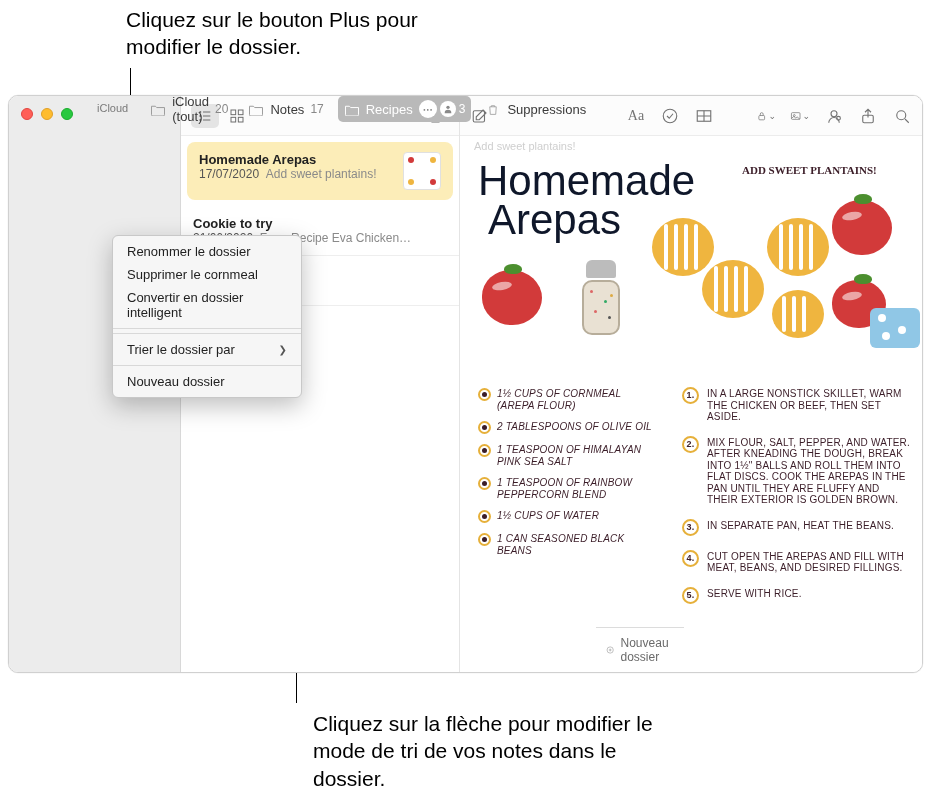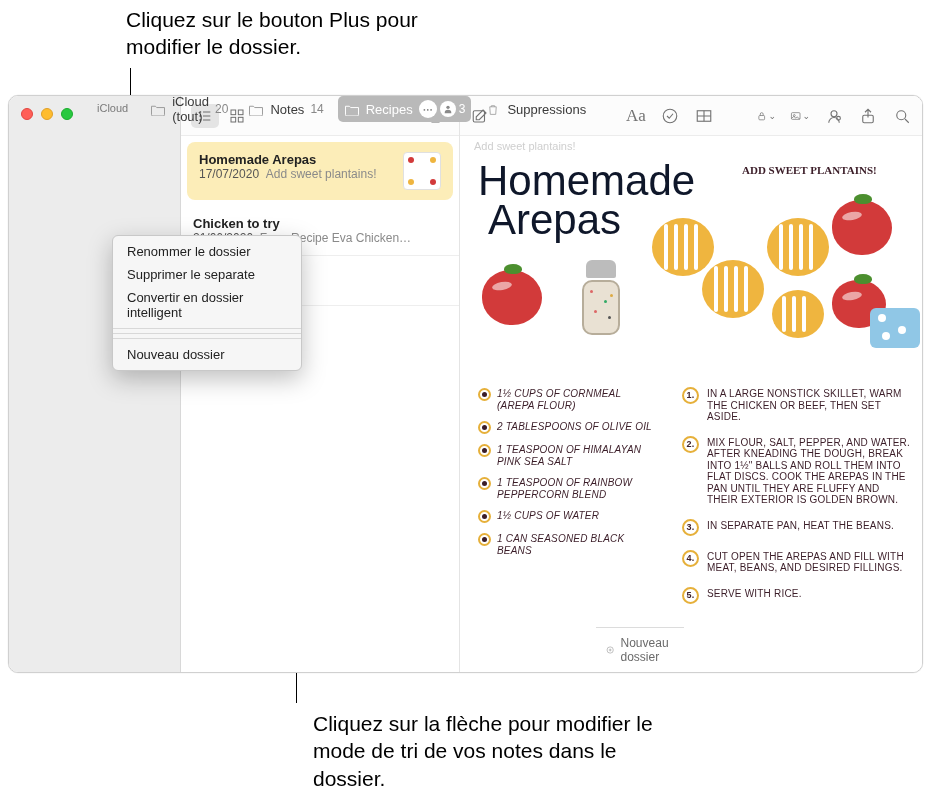--- a/index.html
+++ b/index.html
@@ -193,21 +193,21 @@
         </svg>
       <span>iCloud (tout)</span>
       <span class="count">20</span>
     </div>
 
     <div class="folder-row">
       <svg class="folder-icon icon" viewBox="0 0 24 20">
           <path d="M2 5 h6 l2 2 h12 v11 a2 2 0 0 1 -2 2 H4 a2 2 0 0 1 -2 -2 Z" stroke="#9a9a9a"></path>
         </svg>
       <span>Notes</span>
-      <span class="count">14</span>
+      <span class="count">17</span>
     </div>
 
     <div class="folder-row selected">
       <svg class="folder-icon icon" viewBox="0 0 24 20">
           <path d="M2 5 h6 l2 2 h12 v11 a2 2 0 0 1 -2 2 H4 a2 2 0 0 1 -2 -2 Z" stroke="#fff"></path>
         </svg>
       <span>Recipes</span>
       <span style="margin-left:auto; display:flex; align-items:center; gap:3px;">
         <span class="more-btn">⋯</span>
         <span class="shared-icon">
@@ -272,21 +272,21 @@
       <div class="thumb">
         <div class="dot" style="background:#d23a3a; top:4px; left:4px;"></div>
         <div class="dot" style="background:#efb53f; top:4px; right:4px;"></div>
         <div class="dot" style="background:#efb53f; bottom:4px; left:4px;"></div>
         <div class="dot" style="background:#d23a3a; bottom:4px; right:4px;"></div>
       </div>
     </div>
 
     <div class="note-item">
       <div class="meta">
-        <div class="note-title">Chicken to try</div>
+        <div class="note-title">Cookie to try</div>
         <div class="note-sub"><span class="date">21/06/2020</span>&nbsp;&nbsp;<span>From Recipe Eva Chicken…</span></div>
       </div>
     </div>
 
     <div class="note-item">
       <div class="meta">
         <div class="note-title">Cookie Recipe</div>
         <div class="note-sub"><span>dozen cookies</span></div>
       </div>
     </div>
@@ -294,21 +294,21 @@
 
   <div class="content-pane">
     <div class="content-toolbar">
       <div class="tb-ic">
           <svg class="icon" width="18" height="18" viewBox="0 0 24 24">
             <rect x="3" y="5" width="15" height="15" rx="2"></rect>
             <path d="M16 4 l4 4 -9 9 H7 v-4 Z"></path>
           </svg>
         </div>
       <div class="spacer"></div>
-      <div class="tb-ic" style="font-family:Georgia,serif; font-size:17px;">Aa</div>
+      <div class="tb-ic" style="font-family:Georgia,serif; font-size:14px;">Aa</div>
       <div class="tb-ic">
           <svg class="icon" width="18" height="18" viewBox="0 0 24 24">
             <circle cx="12" cy="12" r="9"></circle>
             <path d="M8 12 l3 3 5-6"></path>
           </svg>
         </div>
       <div class="tb-ic">
           <svg class="icon" width="18" height="18" viewBox="0 0 24 24">
             <rect x="3" y="5" width="18" height="14"></rect>
             <path d="M3 12 h18 M12 5 v14"></path>
@@ -476,24 +476,28 @@
       </div>
     </div>
   </div>
 </div>
 
 <div class="context-menu">
   <div class="menu-item">
       <span>Renommer le dossier</span>
     </div>
   <div class="menu-item">
-      <span>Supprimer le separate</span>
+      <span>Supprimer le cornmeal</span>
     </div>
   <div class="menu-item">
       <span>Convertir en dossier intelligent</span>
     </div>
-  <div class="menu-sep"></div>
   <div class="menu-sep"></div>
   <div class="menu-sep"></div>
   <div class="menu-item">
+      <span>Trier le dossier par</span>
+      <span class="submenu-arrow">❯</span>
+    </div>
+  <div class="menu-sep"></div>
+  <div class="menu-item">
       <span>Nouveau dossier</span>
     </div>
 </div>
 
 </body></html>

